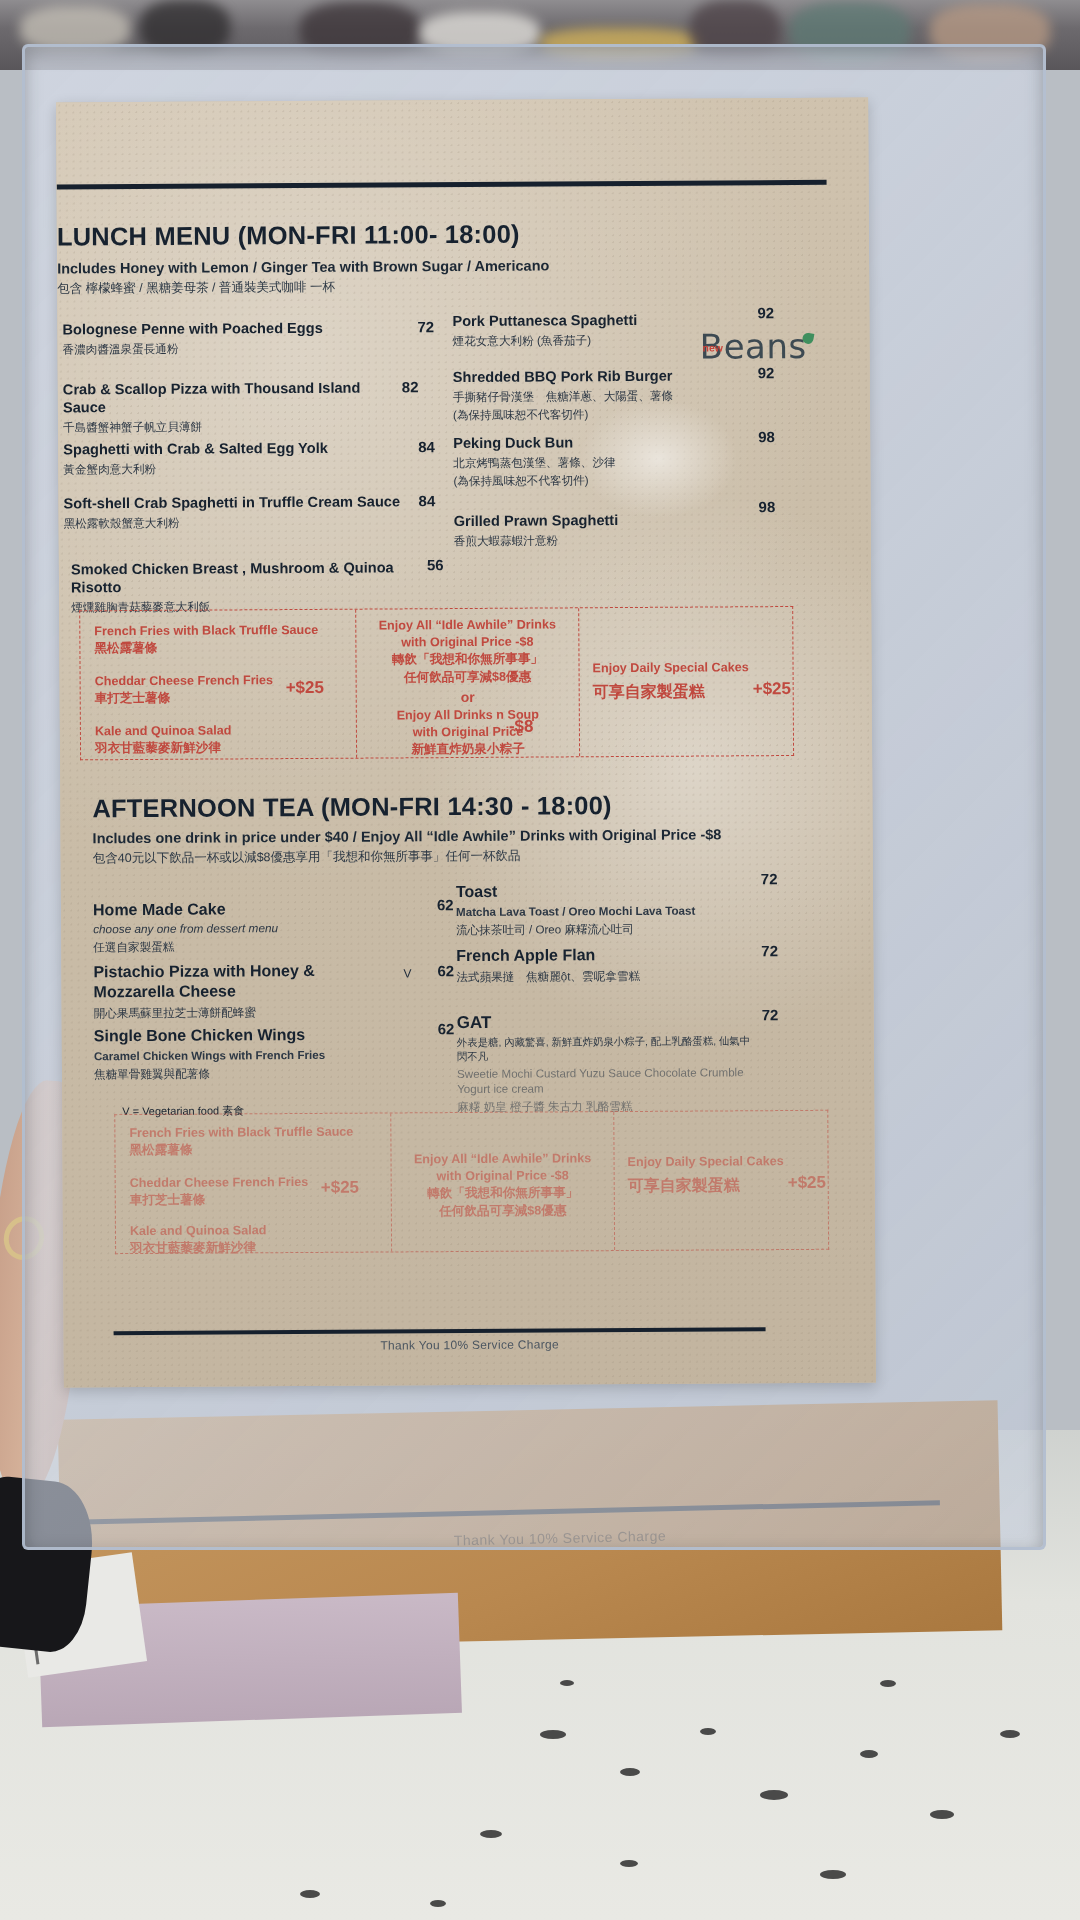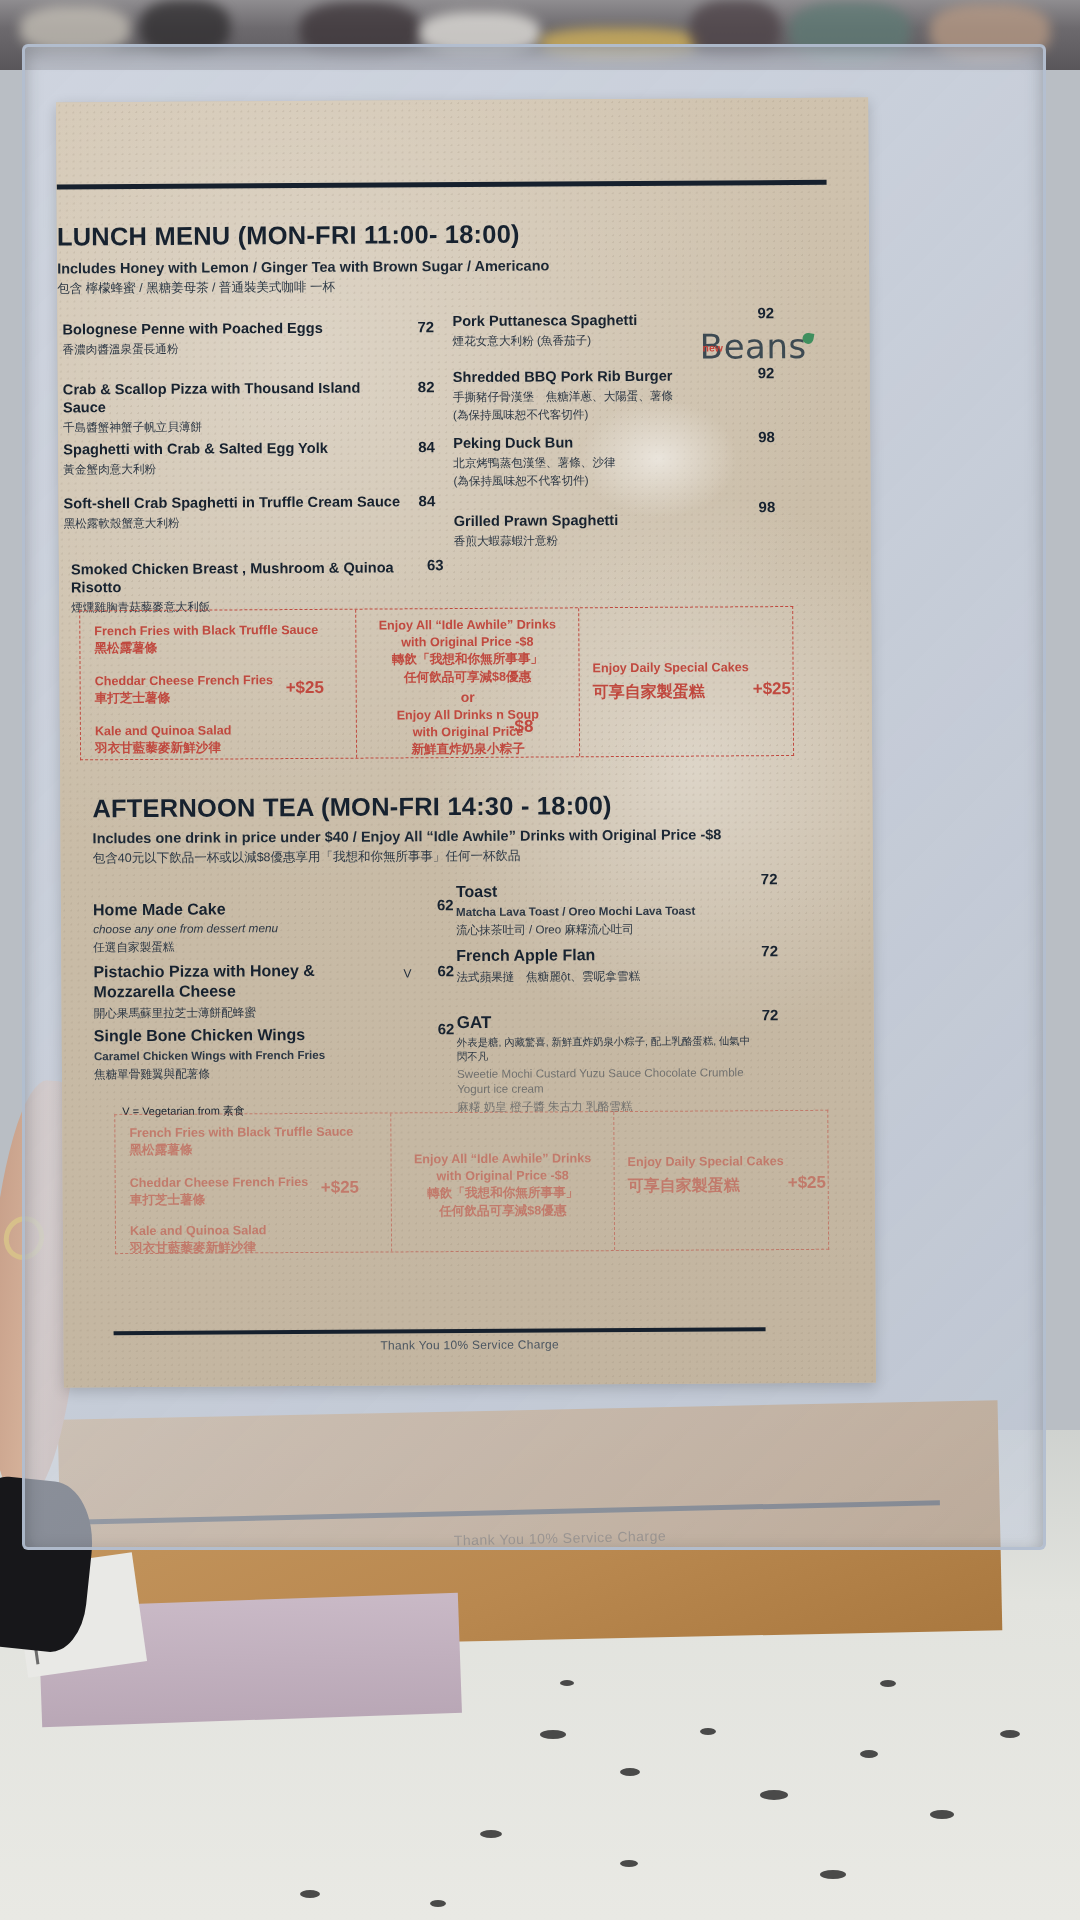--- a/index.html
+++ b/index.html
@@ -187,39 +187,39 @@
       <div class="item" style="left:5px;top:218px;width:330px;">
         <div class="nm">Bolognese Penne with Poached Eggs</div>
         <div class="cn">香濃肉醬溫泉蛋長通粉</div>
       </div>
       <div class="price" style="left:360px;top:218px;">72</div>
 
       <div class="item" style="left:5px;top:278px;width:330px;">
         <div class="nm">Crab &amp; Scallop Pizza with Thousand Island Sauce</div>
         <div class="cn">千島醬蟹神蟹子帆立貝薄餅</div>
       </div>
-      <div class="price" style="left:360px;top:278px;text-align:right;">82</div>
+      <div class="price" style="left:344px;top:278px;text-align:right;">82</div>
 
       <div class="item" style="left:5px;top:338px;width:330px;">
         <div class="nm">Spaghetti with Crab &amp; Salted Egg Yolk</div>
         <div class="cn">黃金蟹肉意大利粉</div>
       </div>
       <div class="price" style="left:360px;top:338px;">84</div>
 
       <div class="item" style="left:5px;top:392px;width:340px;">
         <div class="nm">Soft-shell Crab Spaghetti in Truffle Cream Sauce</div>
         <div class="cn">黑松露軟殼蟹意大利粉</div>
       </div>
       <div class="price" style="left:360px;top:392px;">84</div>
 
       <div class="item" style="left:12px;top:458px;width:330px;">
         <div class="nm">Smoked Chicken Breast , Mushroom &amp; Quinoa Risotto</div>
         <div class="cn">煙燻雞胸青菇藜麥意大利飯</div>
       </div>
-      <div class="price" style="left:368px;top:456px;">63</div>
+      <div class="price" style="left:368px;top:456px;">56</div>
 
       <div class="item" style="left:395px;top:212px;width:280px;">
         <div class="nm">Pork Puttanesca Spaghetti</div>
         <div class="cn">煙花女意大利粉 (魚香茄子)</div>
       </div>
       <div class="price" style="left:700px;top:206px;">92</div>
       <div class="tagnew" style="left:645px;top:243px;">new</div>
 
       <div class="item" style="left:395px;top:268px;width:290px;">
         <div class="nm">Shredded BBQ Pork Rib Burger</div>
@@ -296,21 +296,21 @@
       <div class="vmark" style="left:342px;top:866px;">V</div>
       <div class="price" style="left:376px;top:862px;">62</div>
 
       <div class="item" style="left:32px;top:924px;width:300px;">
         <div class="nm" style="font-size:16px;">Single Bone Chicken Wings</div>
         <div class="sub2" style="font-weight:bold;">Caramel Chicken Wings with French Fries</div>
         <div class="cn">焦糖單骨雞翼與配薯條</div>
       </div>
       <div class="price" style="left:376px;top:920px;">62</div>
 
-      <div class="vnote" style="left:60px;top:1002px;">V = Vegetarian from 素食</div>
+      <div class="vnote" style="left:60px;top:1002px;">V = Vegetarian food 素食</div>
 
       <div class="item" style="left:395px;top:782px;width:290px;">
         <div class="nm" style="font-size:16px;">Toast</div>
         <div class="sub2" style="font-weight:bold;">Matcha Lava Toast / Oreo Mochi Lava Toast</div>
         <div class="cn">流心抹茶吐司 / Oreo 麻糬流心吐司</div>
       </div>
       <div class="price" style="left:700px;top:772px;">72</div>
 
       <div class="item" style="left:395px;top:846px;width:290px;">
         <div class="nm" style="font-size:16px;">French Apple Flan</div>

